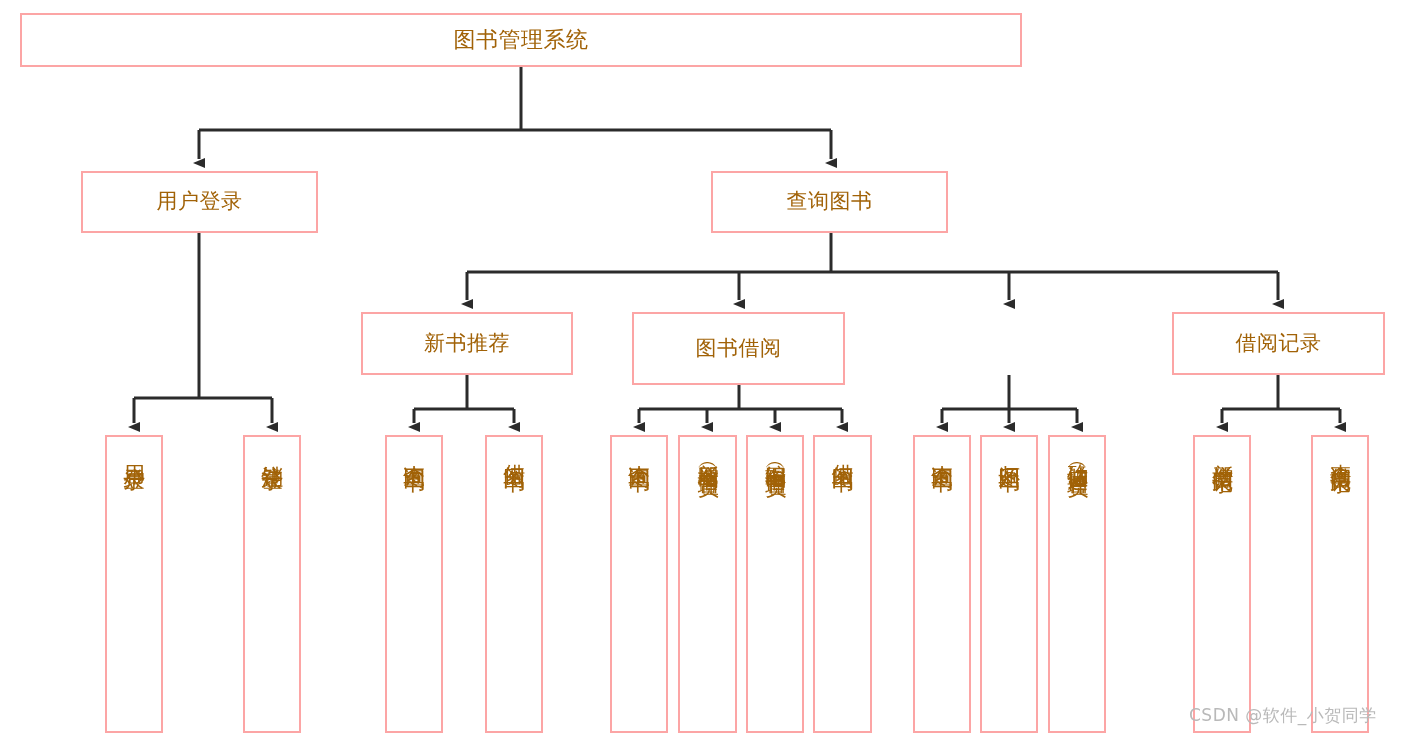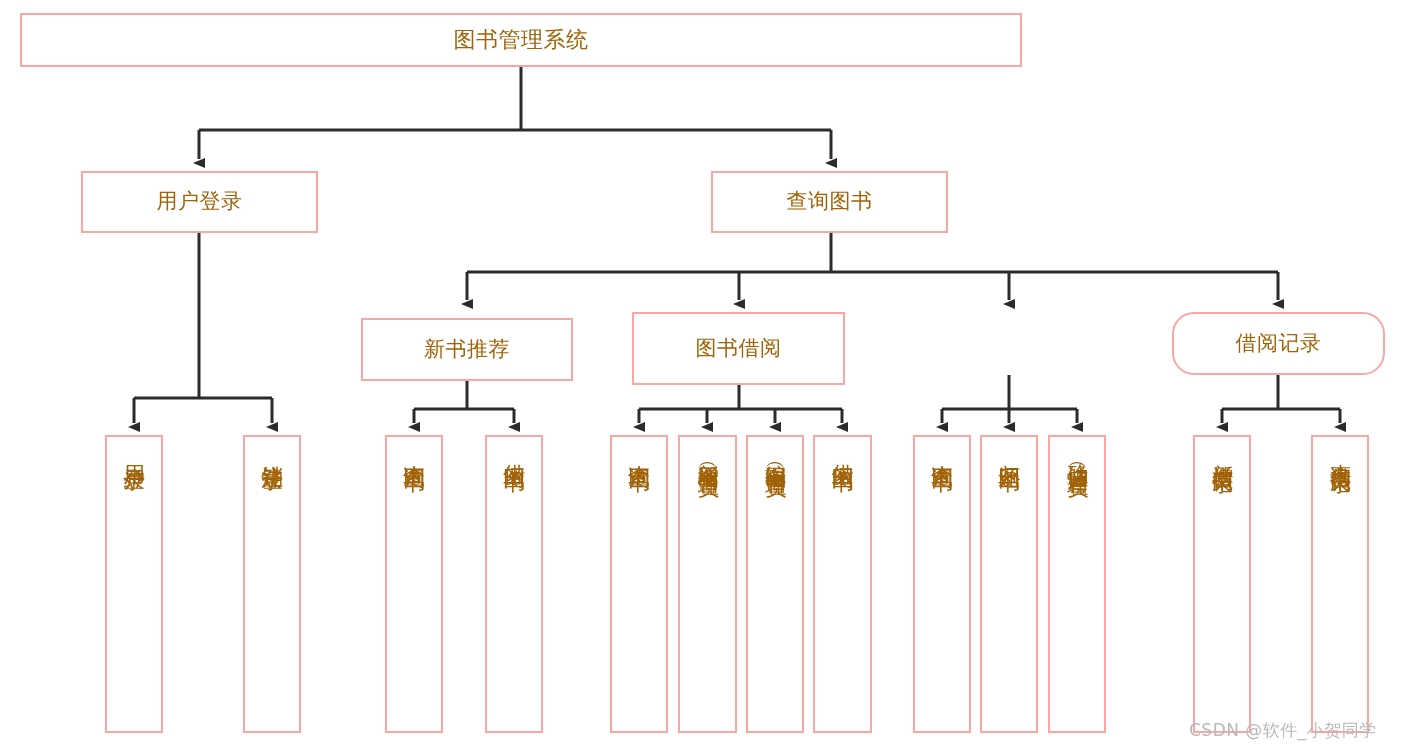--- a/index.html
+++ b/index.html
@@ -133,27 +133,27 @@
     <span class="label">图书管理系统</span>
   </div>
 
   <div class="node horiz" style="left:81px; top:171px; width:237px; height:62px;">
     <span class="label">用户登录</span>
   </div>
   <div class="node horiz" style="left:711px; top:171px; width:237px; height:62px;">
     <span class="label">查询图书</span>
   </div>
 
-  <div class="node horiz" style="left:361px; top:312px; width:212px; height:63px;margin-top:6px;">
+  <div class="node horiz" style="left:361px; top:312px; width:212px; height:63px;">
     <span class="label">新书推荐</span>
   </div>
   <div class="node horiz" style="left:632px; top:312px; width:213px; height:73px;">
     <span class="label">图书借阅</span>
   </div>
-  <div class="node horiz" style="left:1172px; top:312px; width:213px; height:63px;border-radius:22px;">
+  <div class="node horiz" style="left:1172px; top:312px; width:213px; height:63px;">
     <span class="label">借阅记录</span>
   </div>
 
   <div class="node vert" style="left:105px; top:435px; width:58px; height:298px;">
     <span class="label">用户登录</span>
   </div>
   <div class="node vert" style="left:243px; top:435px; width:58px; height:298px;">
     <span class="label">注销登录</span>
   </div>
 
@@ -187,15 +187,15 @@
     <span class="label">确认归还（管理员）</span>
   </div>
 
   <div class="node vert tall" style="left:1193px; top:435px; width:58px; height:298px;">
     <span class="label">新增借阅记录</span>
   </div>
   <div class="node vert tall" style="left:1311px; top:435px; width:58px; height:298px;">
     <span class="label">查询借阅记录</span>
   </div>
 
-  <div class="watermark" style="left:1189px; top:719px;">CSDN @软件_小贺同学</div>
+  <div class="watermark" style="left:1189px; top:704px;">CSDN @软件_小贺同学</div>
 
 </div>
 
 </body></html>

